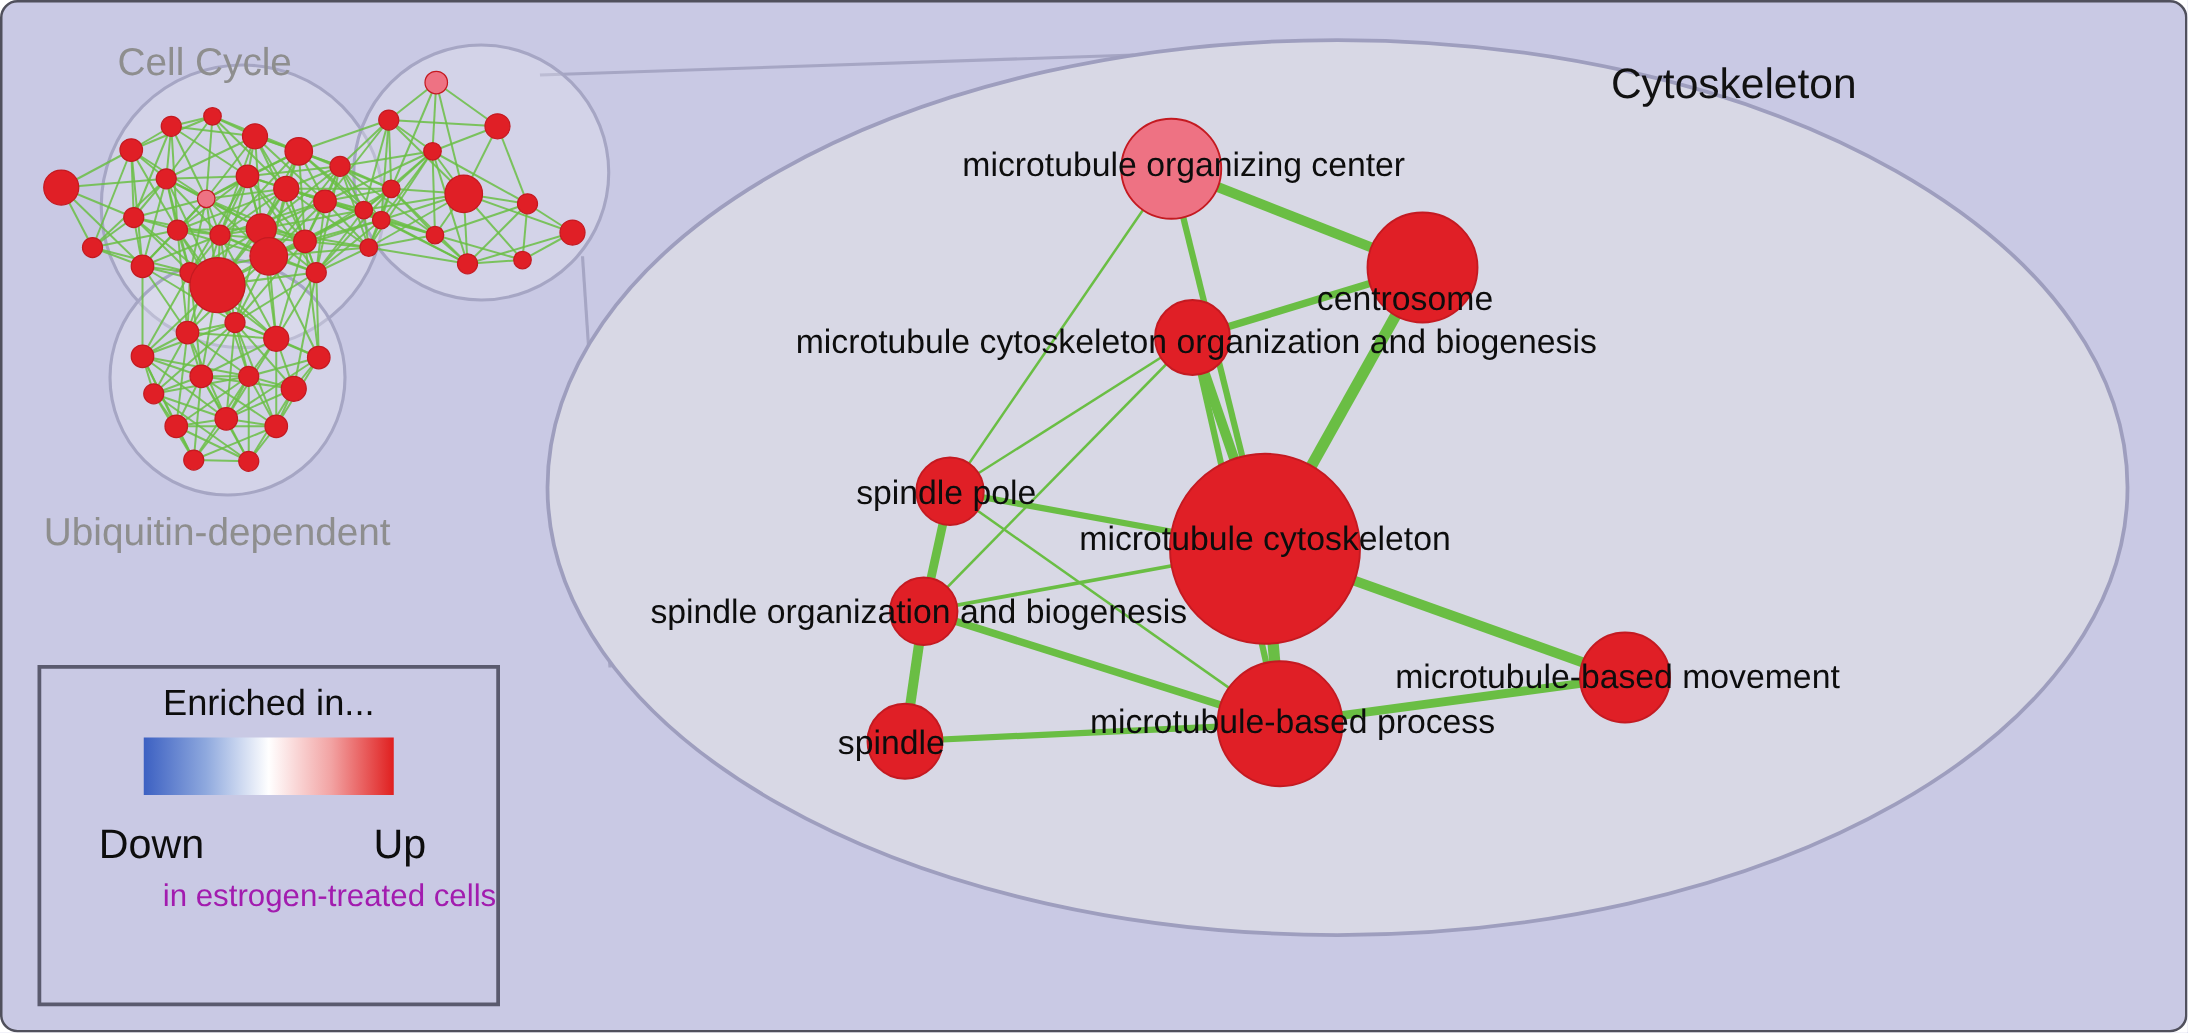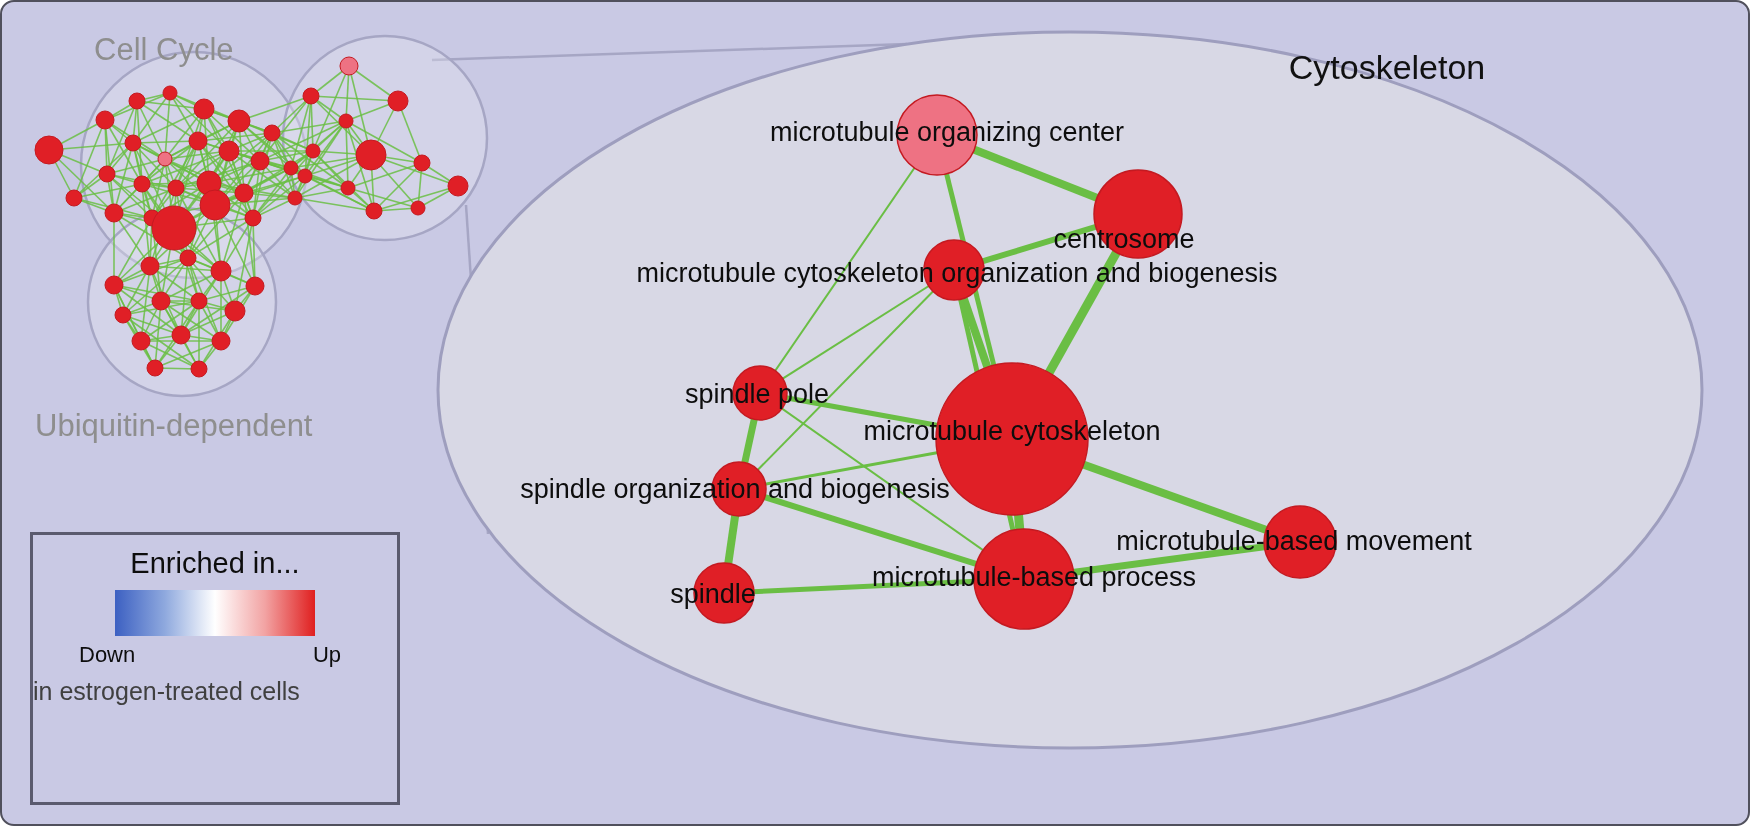--- a/index.html
+++ b/index.html
@@ -14,22 +14,22 @@
   #net{position:absolute;left:0;top:0;}
   .lbl{position:absolute;white-space:nowrap;}
   .gray{color:#8e8e8e;font-size:31px;line-height:36px;}
   .blacktitle{color:#111111;font-size:34px;line-height:38px;}
   #legend{
     position:absolute;left:28px;top:486px;width:370px;height:273px;
     border:3px solid #5a5a6e;box-sizing:border-box;margin-top:44px;
   }
   .leg-title{font-size:29px;color:#0d0d0d;text-align:center;margin-top:12px;}
   #grad-bar{width:200px;height:46px;margin:10px auto 0 auto;}
-  .leg-row{display:flex;justify-content:space-between;padding:6px 56px 0 46px;font-size:22px;color:#0d0d0d;}
-  .leg-cap{font-size:25px;color:#404040;text-align:left;margin-top:8px;line-height:31px;}
+  .leg-row{display:flex;justify-content:space-between;padding:20px 56px 0 46px;font-size:33px;color:#0d0d0d;}
+  .leg-cap{font-size:25px;color:#a21caf;text-align:right;margin-top:8px;line-height:31px;}
 </style>
 </head>
 <body>
 
 <div id="canvas" style="background: rgb(201, 201, 228); border-color: rgb(80, 80, 92);">
 
   <svg id="net" width="1750" height="826" viewBox="0 0 1750 826">
       <line x1="430" y1="58" x2="905" y2="42" stroke="#a6a6c4" stroke-width="2.5"></line>
       <line x1="464" y1="203" x2="486" y2="532" stroke="#a6a6c4" stroke-width="2.5"></line>
       <circle cx="192" cy="163" r="113" fill="rgba(228,228,240,0.35)" stroke="#a6a6c4" stroke-width="2.5"></circle>

